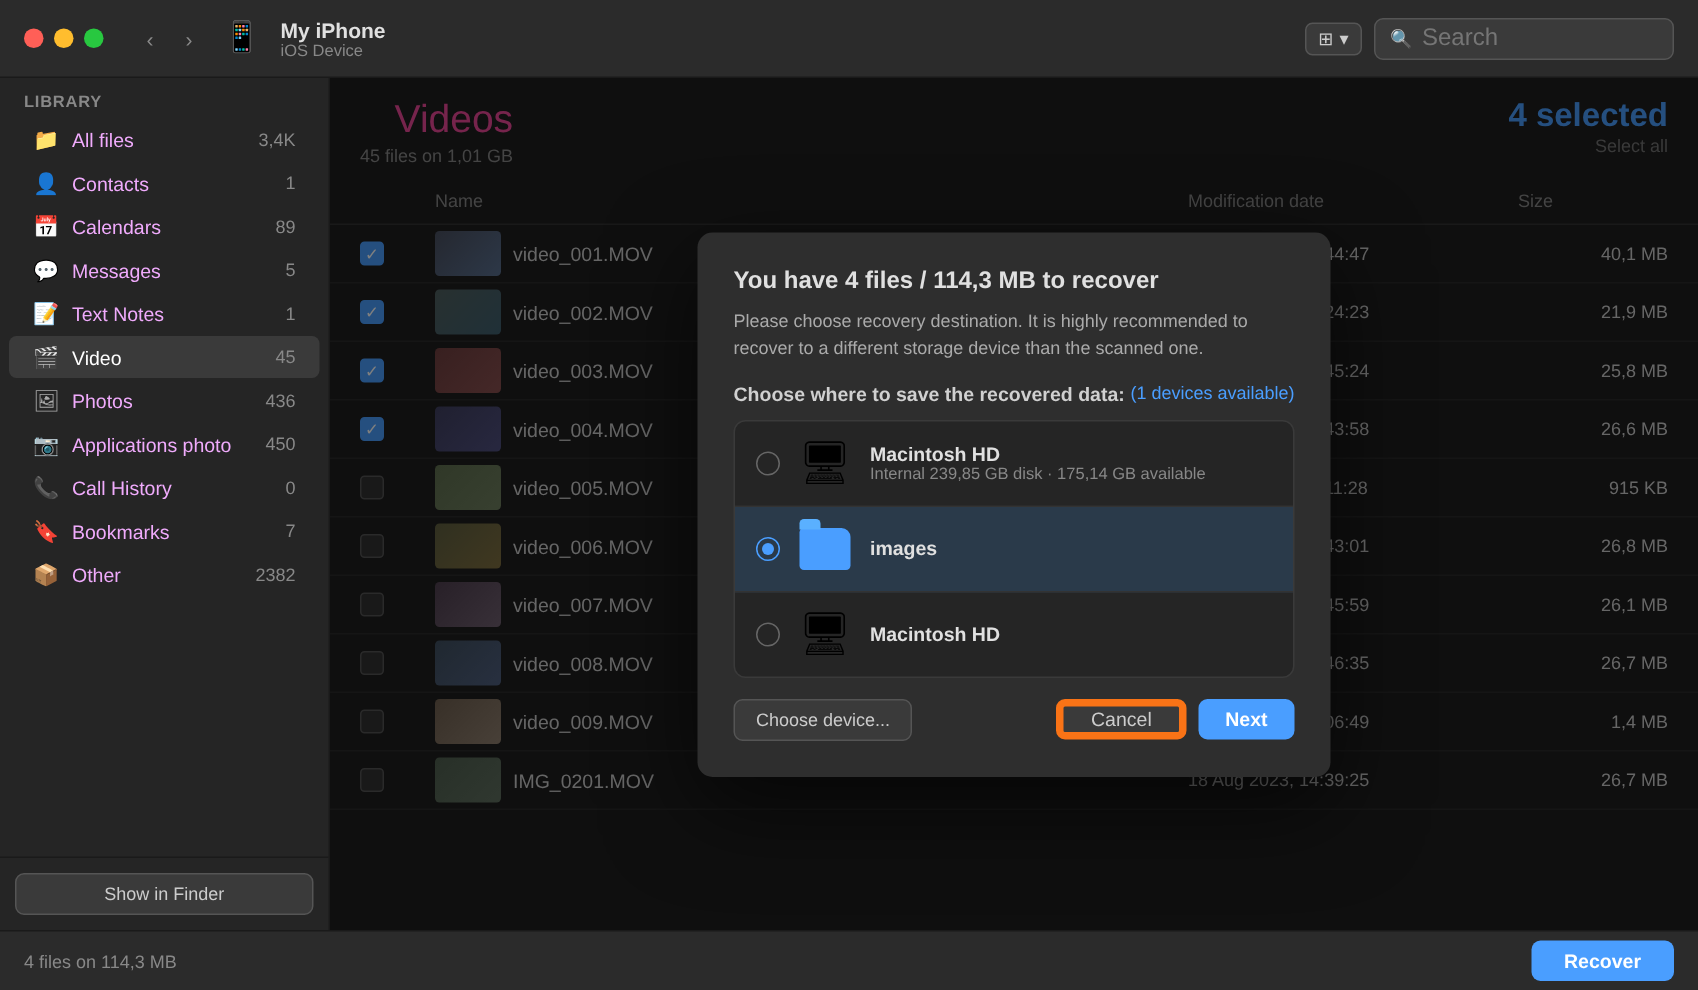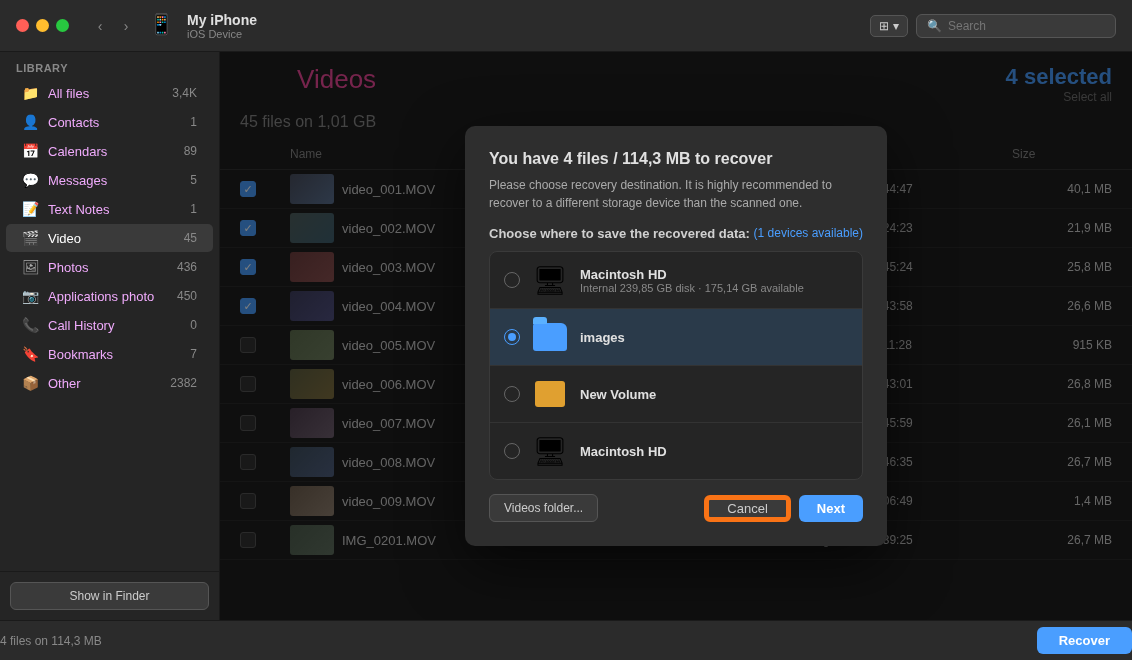--- a/index.html
+++ b/index.html
@@ -97,21 +97,21 @@
       font-size: 12px;
       width: 200px;
       display: flex;
       align-items: center;
       gap: 6px;
     }
     .search-bar input {
       background: none;
       border: none;
       color: #ccc;
-      font-size: 12px;
+      font-size: 16px;
       outline: none;
       width: 100%;
     }
 
     
     .main-layout {
       display: flex;
       flex: 1;
       overflow: hidden;
     }
@@ -195,23 +195,23 @@
       justify-content: space-between;
       flex-shrink: 0;
     }
     .content-title {
       font-size: 26px;
       font-weight: 400;
       color: #ec4899;
       text-align: right;
     }
     .content-subtitle {
-      font-size: 16px;
+      font-size: 12px;
       color: #888;
-      margin-top: 18px;
+      margin-top: 2px;
     }
     .selected-info {
       text-align: right;
     }
     .selected-count {
       font-size: 22px;
       font-weight: 700;
       color: #4a9eff;
     }
     .select-all-link {
@@ -295,21 +295,21 @@
     }
 
     
     .bottom-bar {
       height: 40px;
       background: #2b2b2b;
       border-top: 1px solid #1a1a1a;
       display: flex;
       align-items: center;
       justify-content: flex-end;
-      padding: 0 0;
+      padding: 0 16px;
       gap: 12px;
       flex-shrink: 0;
     }
     .bottom-info {
       font-size: 12px;
       color: #888;
       margin-right: auto;
     }
     .recover-btn {
       background: #4a9eff;
@@ -746,40 +746,30 @@
                 <div class="dest-icon-folder"></div>
               </div>
     <div class="dest-info">
       <div class="dest-name">images</div>
 
     </div>
   </div>
             <div class="dest-item">
     <div class="dest-radio "></div>
     <div class="dest-icon">
-                <div class="dest-icon-volume"></div>
-              </div>
-    <div class="dest-info">
-      <div class="dest-name">New Volume</div>
-
-    </div>
-  </div>
-            <div class="dest-item">
-    <div class="dest-radio "></div>
-    <div class="dest-icon">
                 <span style="font-size:28px">🖥</span>
               </div>
     <div class="dest-info">
       <div class="dest-name">Macintosh HD</div>
 
     </div>
   </div>
           </div>
         <div class="modal-actions">
-          <button class="choose-folder-btn">Videos folder...</button>
+          <button class="choose-folder-btn">Choose device...</button>
           <div class="modal-right-btns">
             <button class="cancel-btn">Cancel</button>
             <button class="next-btn">Next</button>
           </div>
         </div>
       </div>
     </div>
   </div>
 </div>
 

